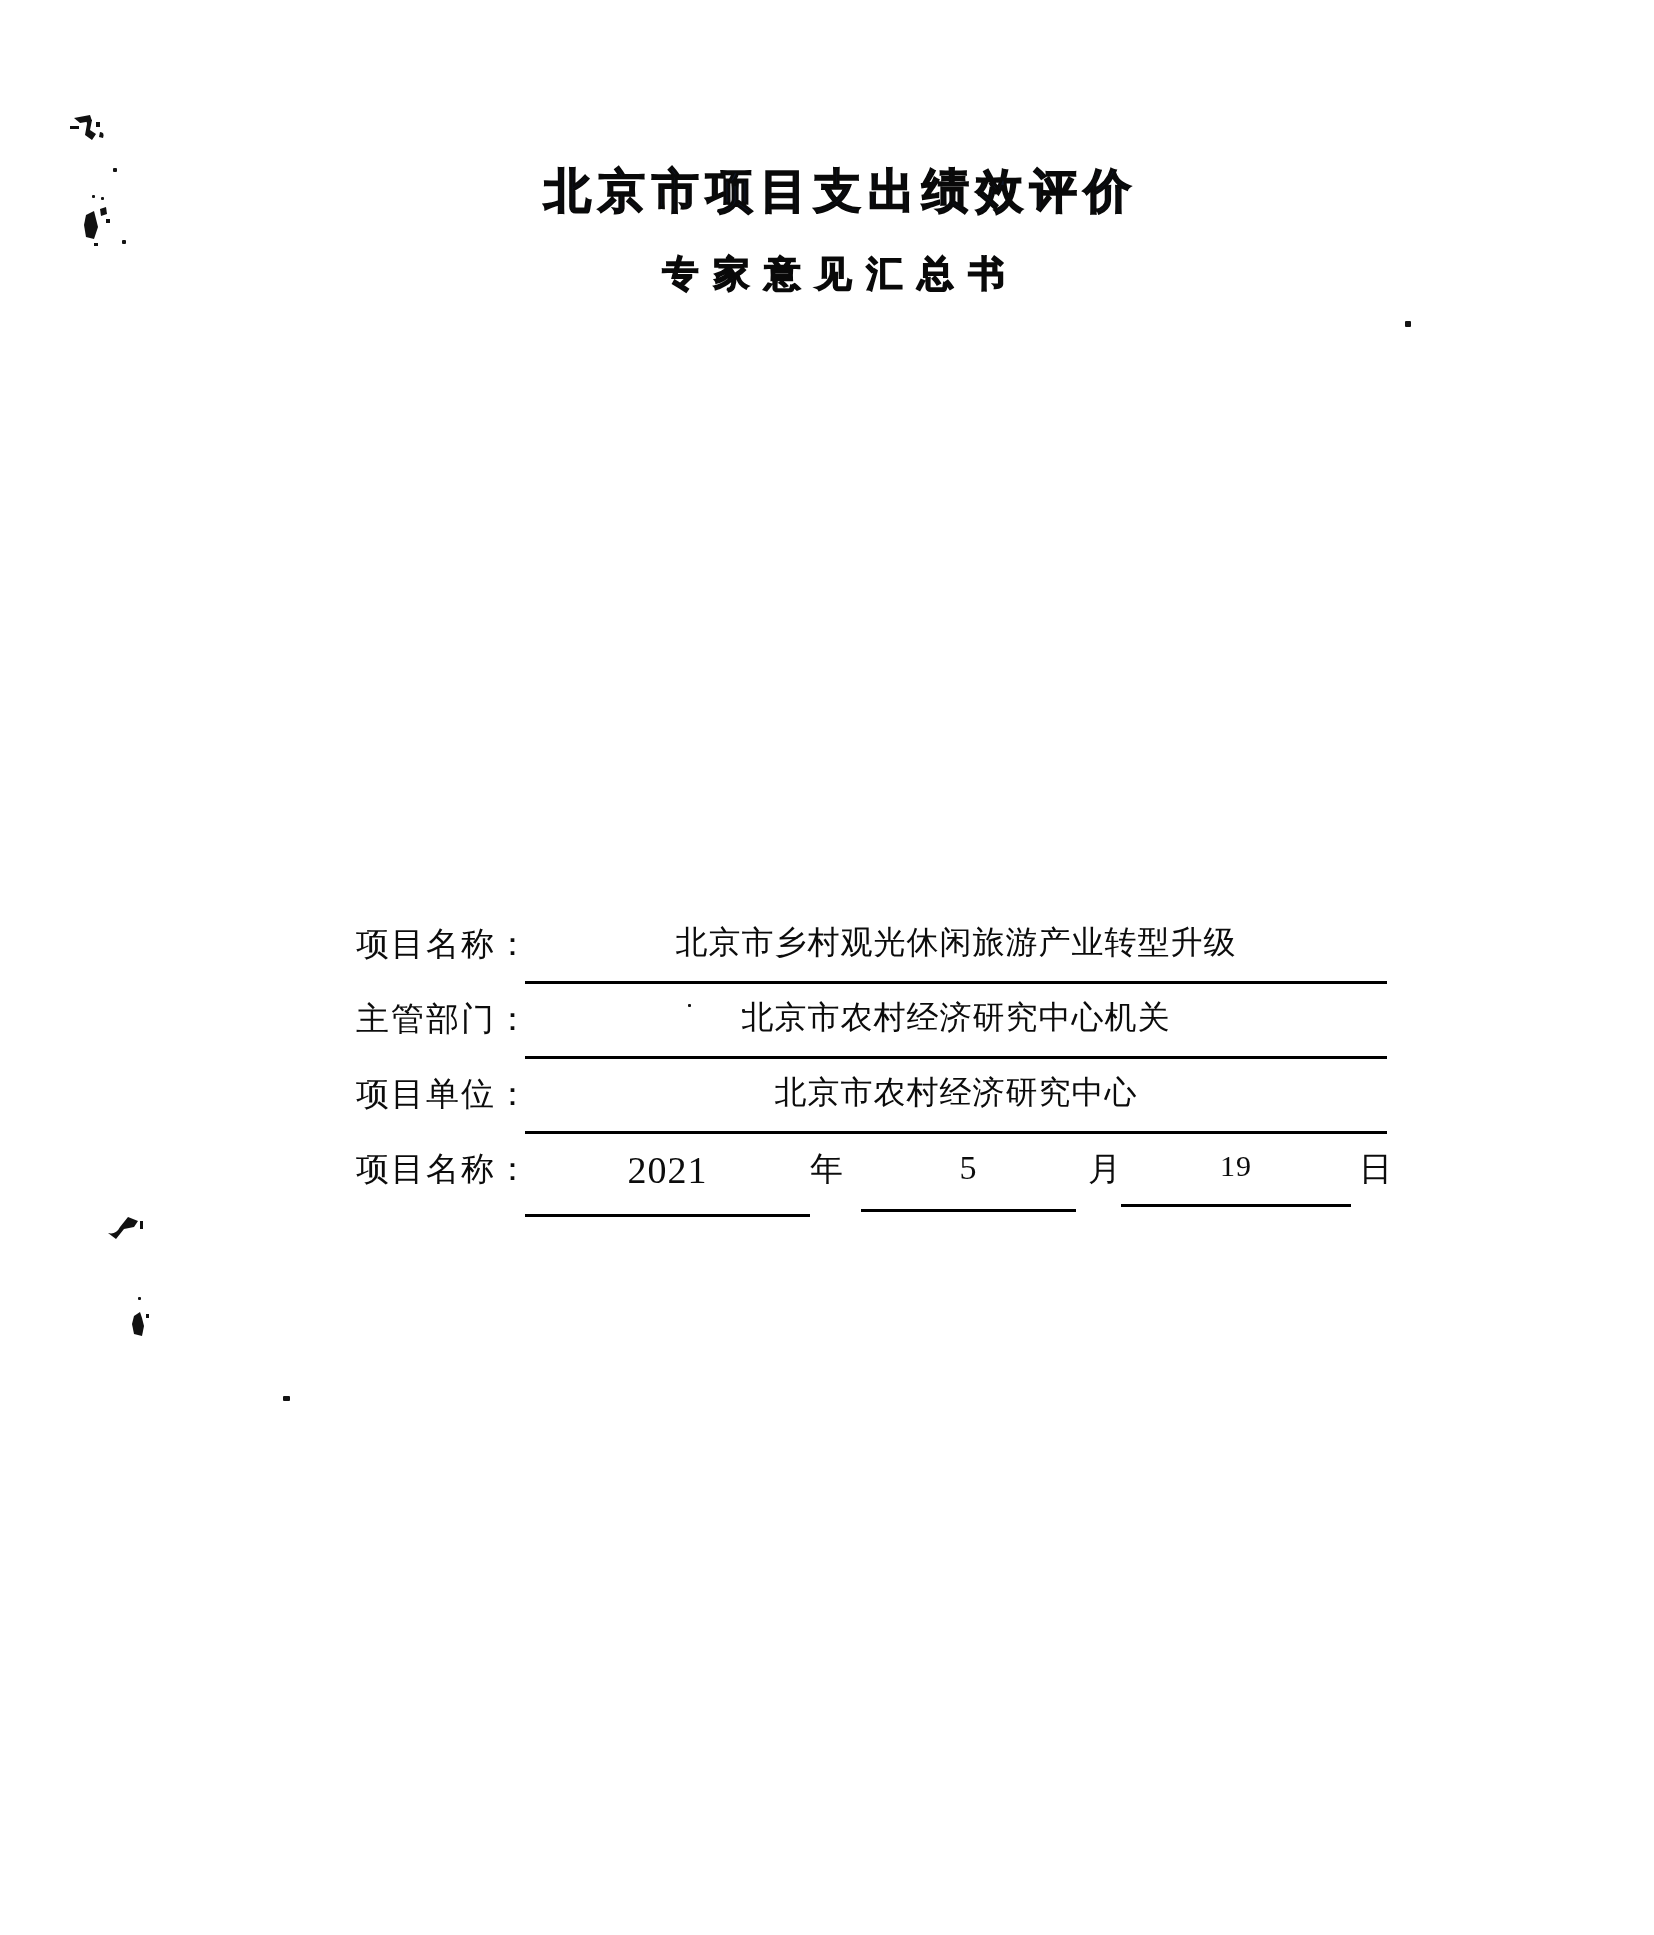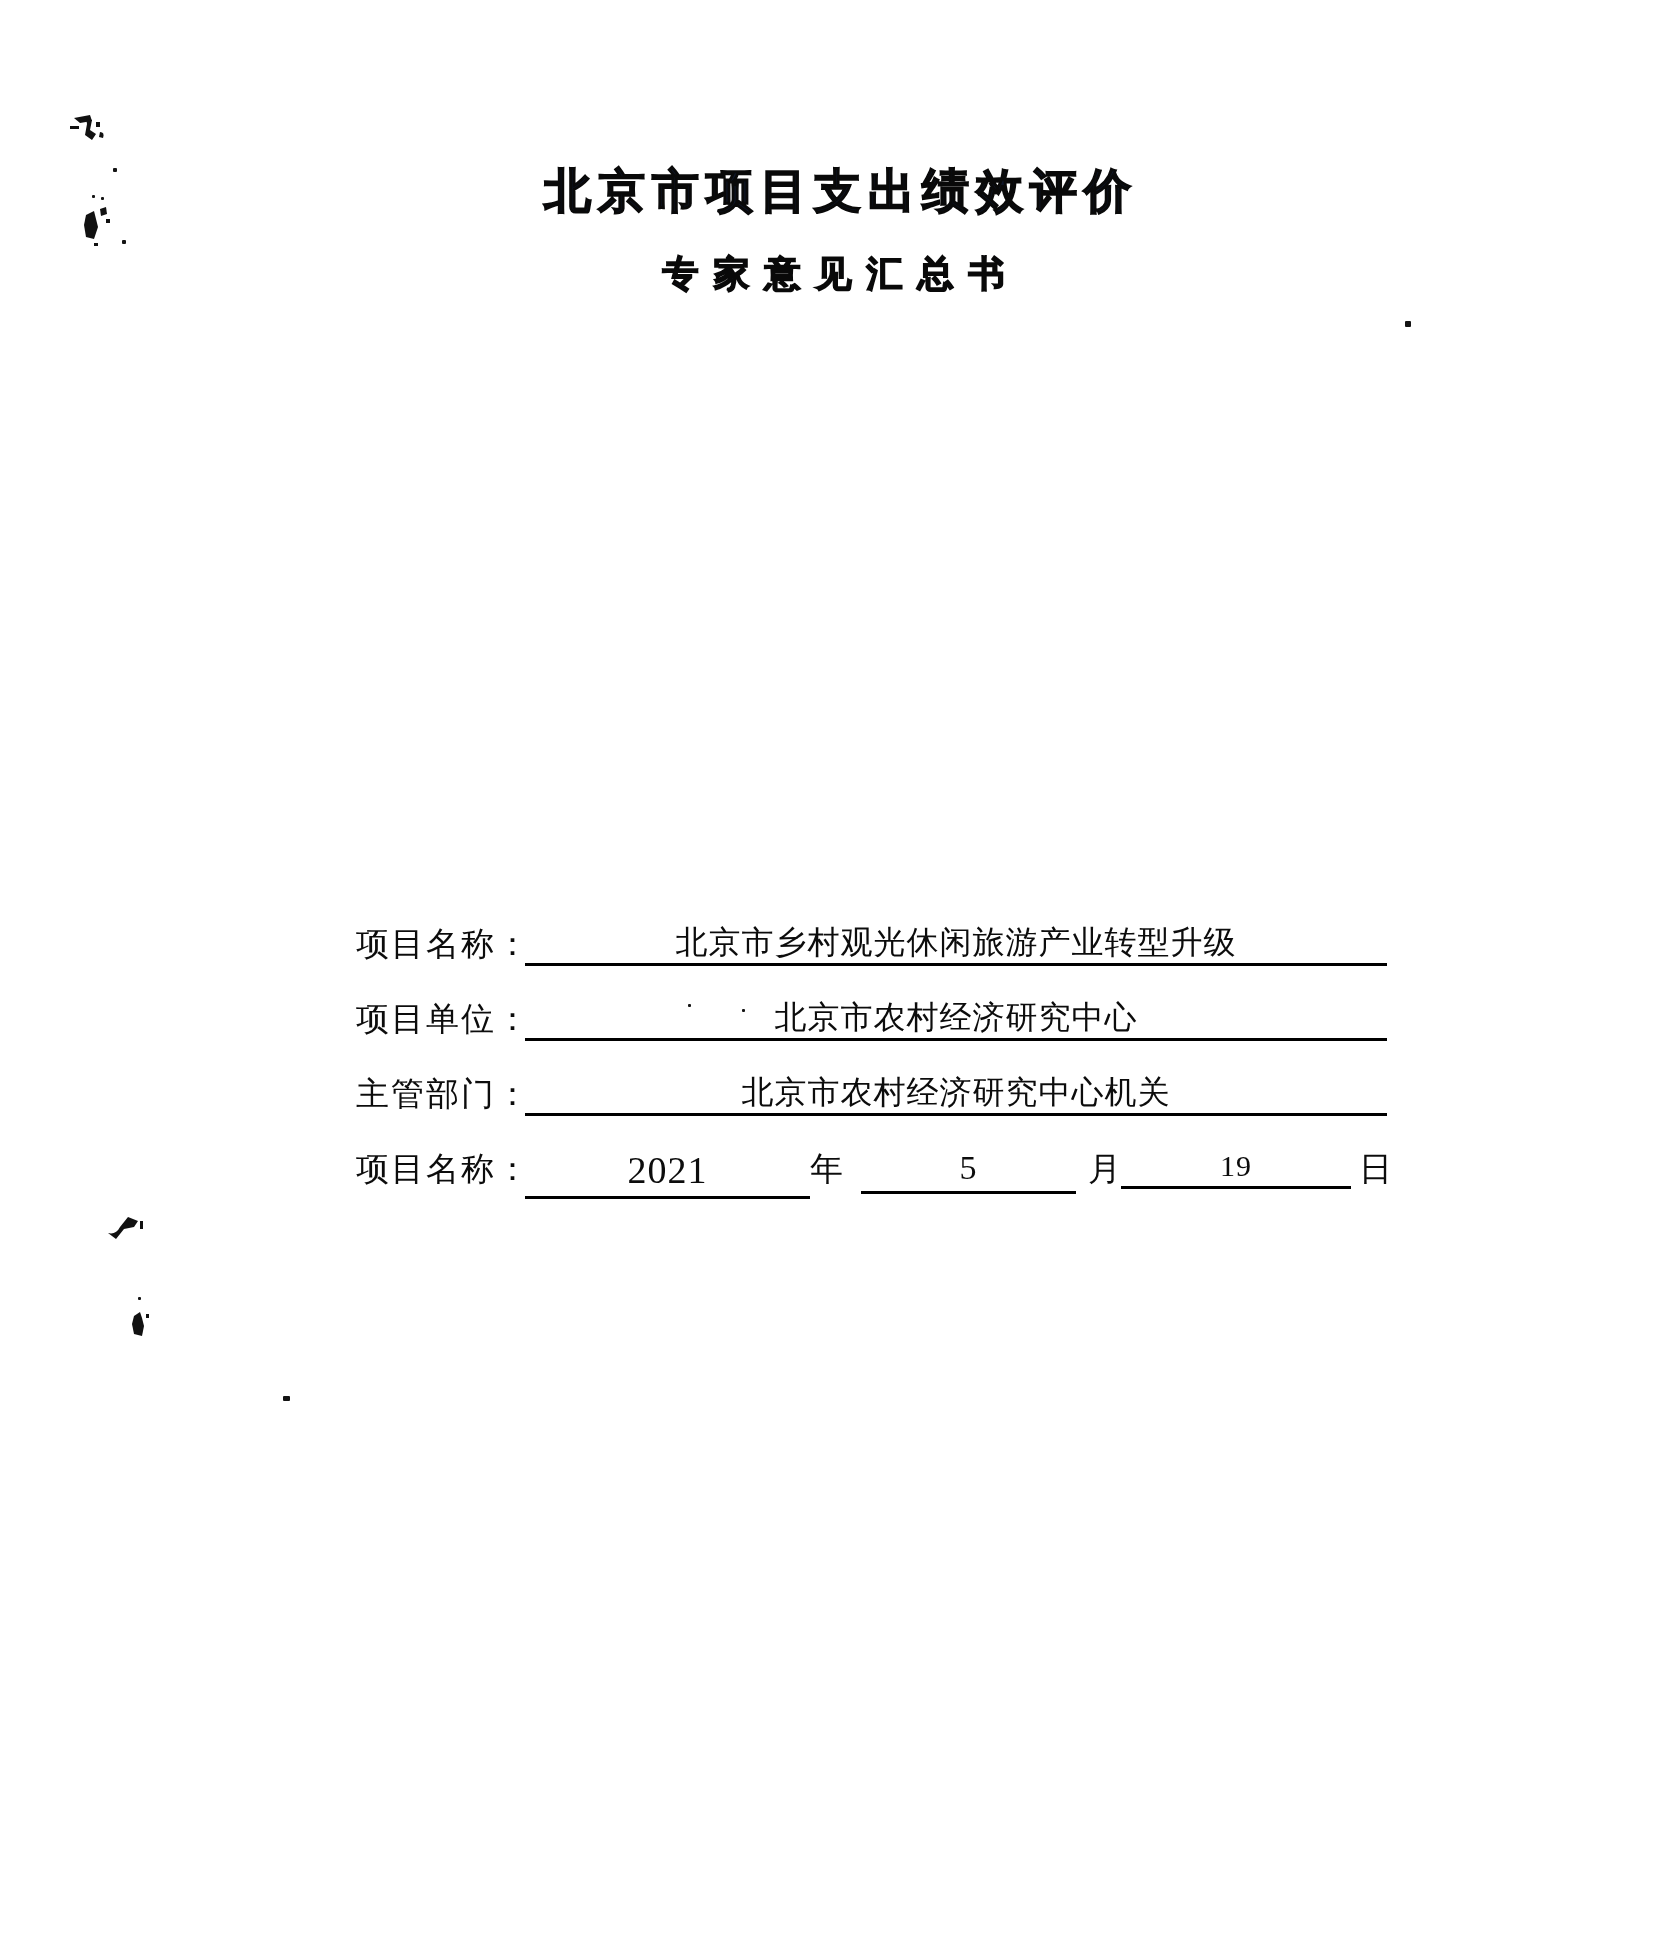--- a/index.html
+++ b/index.html
@@ -53,21 +53,21 @@
     padding-bottom: 7px;
     width: 151px;
     flex: 0 0 auto;
   }
   .u-line {
     display: inline-block;
     border-bottom: 3px solid #000;
     text-align: center;
     font-size: 32px;
     letter-spacing: 1px;
-    padding-bottom: 1px;
+    padding-bottom: 19px;
     line-height: 1.25;
   }
   .u-main { width: 862px; margin-left: 18px; flex: 0 0 auto; }
   .u-year  { width: 285px; margin-left: 18px; flex: 0 0 auto; font-size: 38px; }
   .u-month { width: 215px; margin-left: 18px; flex: 0 0 auto; font-size: 34px; }
   .u-day   { width: 230px; margin-left: 0;    flex: 0 0 auto; font-size: 30px; }
   .unit {
     font-size: 33px;
     padding-bottom: 5px;
     flex: 0 0 auto;
@@ -90,27 +90,27 @@
   <div class="doc-title line2">专家意见汇总书</div>
 
   <div class="form-block">
 
     <div class="field-row">
       <span class="f-label">项目名称：</span>
       <span class="u-line u-main">北京市乡村观光休闲旅游产业转型升级</span>
     </div>
 
     <div class="field-row">
-      <span class="f-label">项目单位：</span>
-      <span class="u-line u-main">北京市农村经济研究中心</span>
+      <span class="f-label">主管部门：</span>
+      <span class="u-line u-main">北京市农村经济研究中心机关</span>
     </div>
 
     <div class="field-row">
-      <span class="f-label">主管部门：</span>
-      <span class="u-line u-main">北京市农村经济研究中心机关</span>
+      <span class="f-label">项目单位：</span>
+      <span class="u-line u-main">北京市农村经济研究中心</span>
     </div>
 
     <div class="field-row">
       <span class="f-label">项目名称：</span>
       <span class="u-line u-year">2021</span>
       <span class="unit year">年</span>
       <span class="u-line u-month">5</span>
       <span class="unit month">月</span>
       <span class="u-line u-day">19</span>
       <span class="unit day">日</span>

